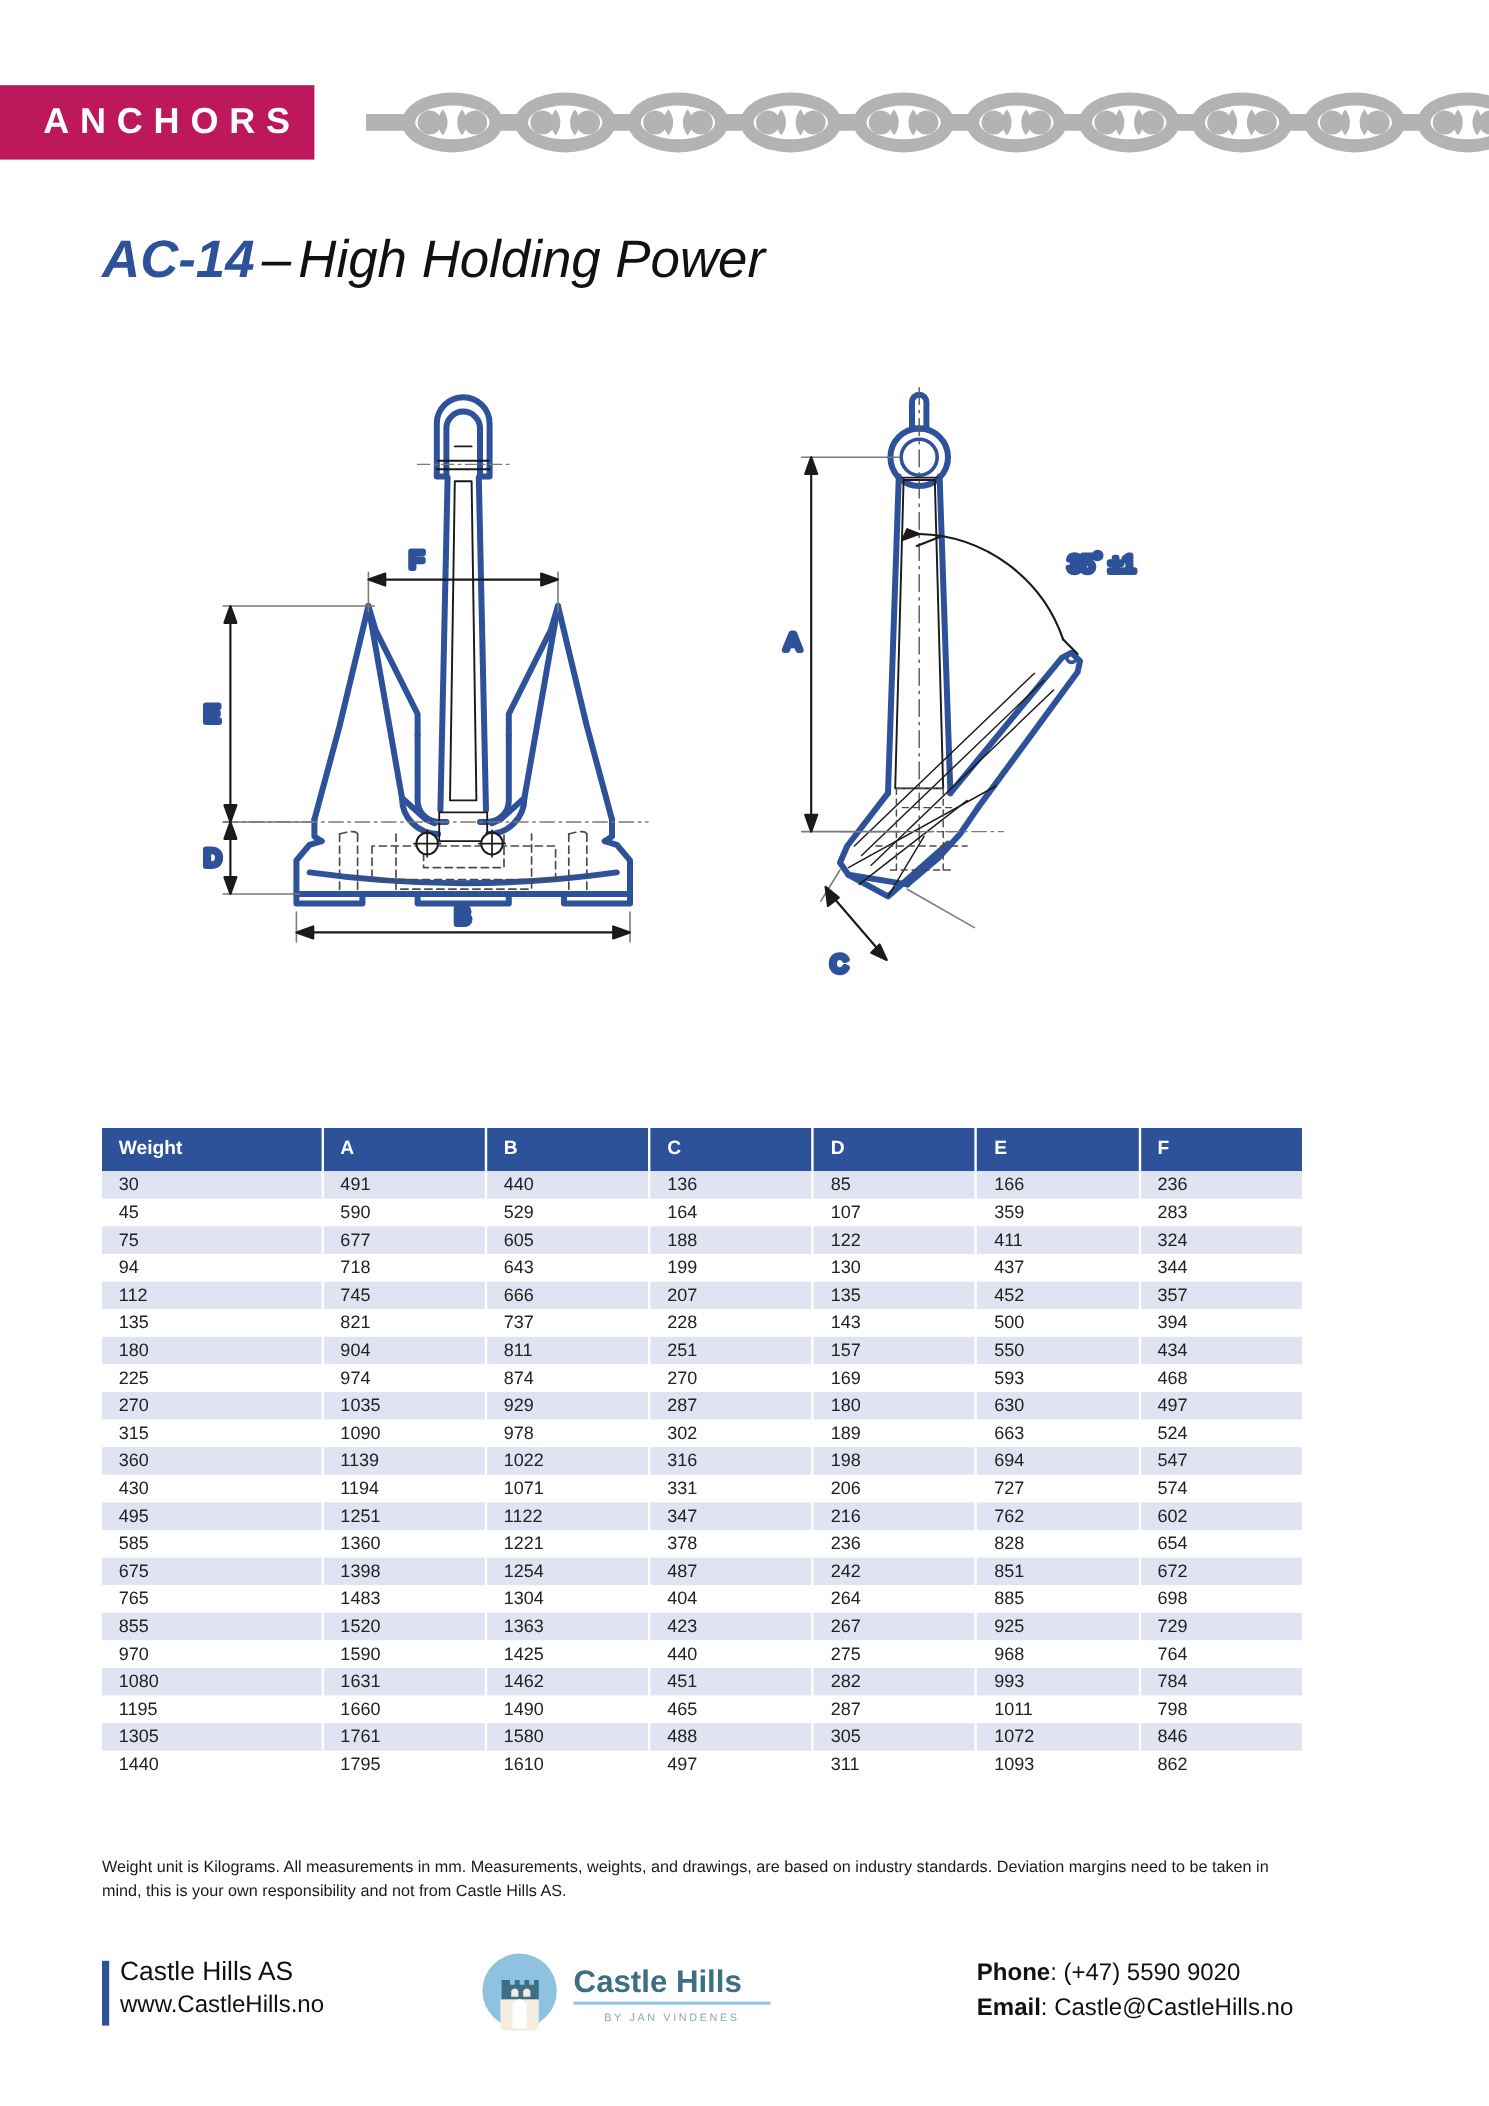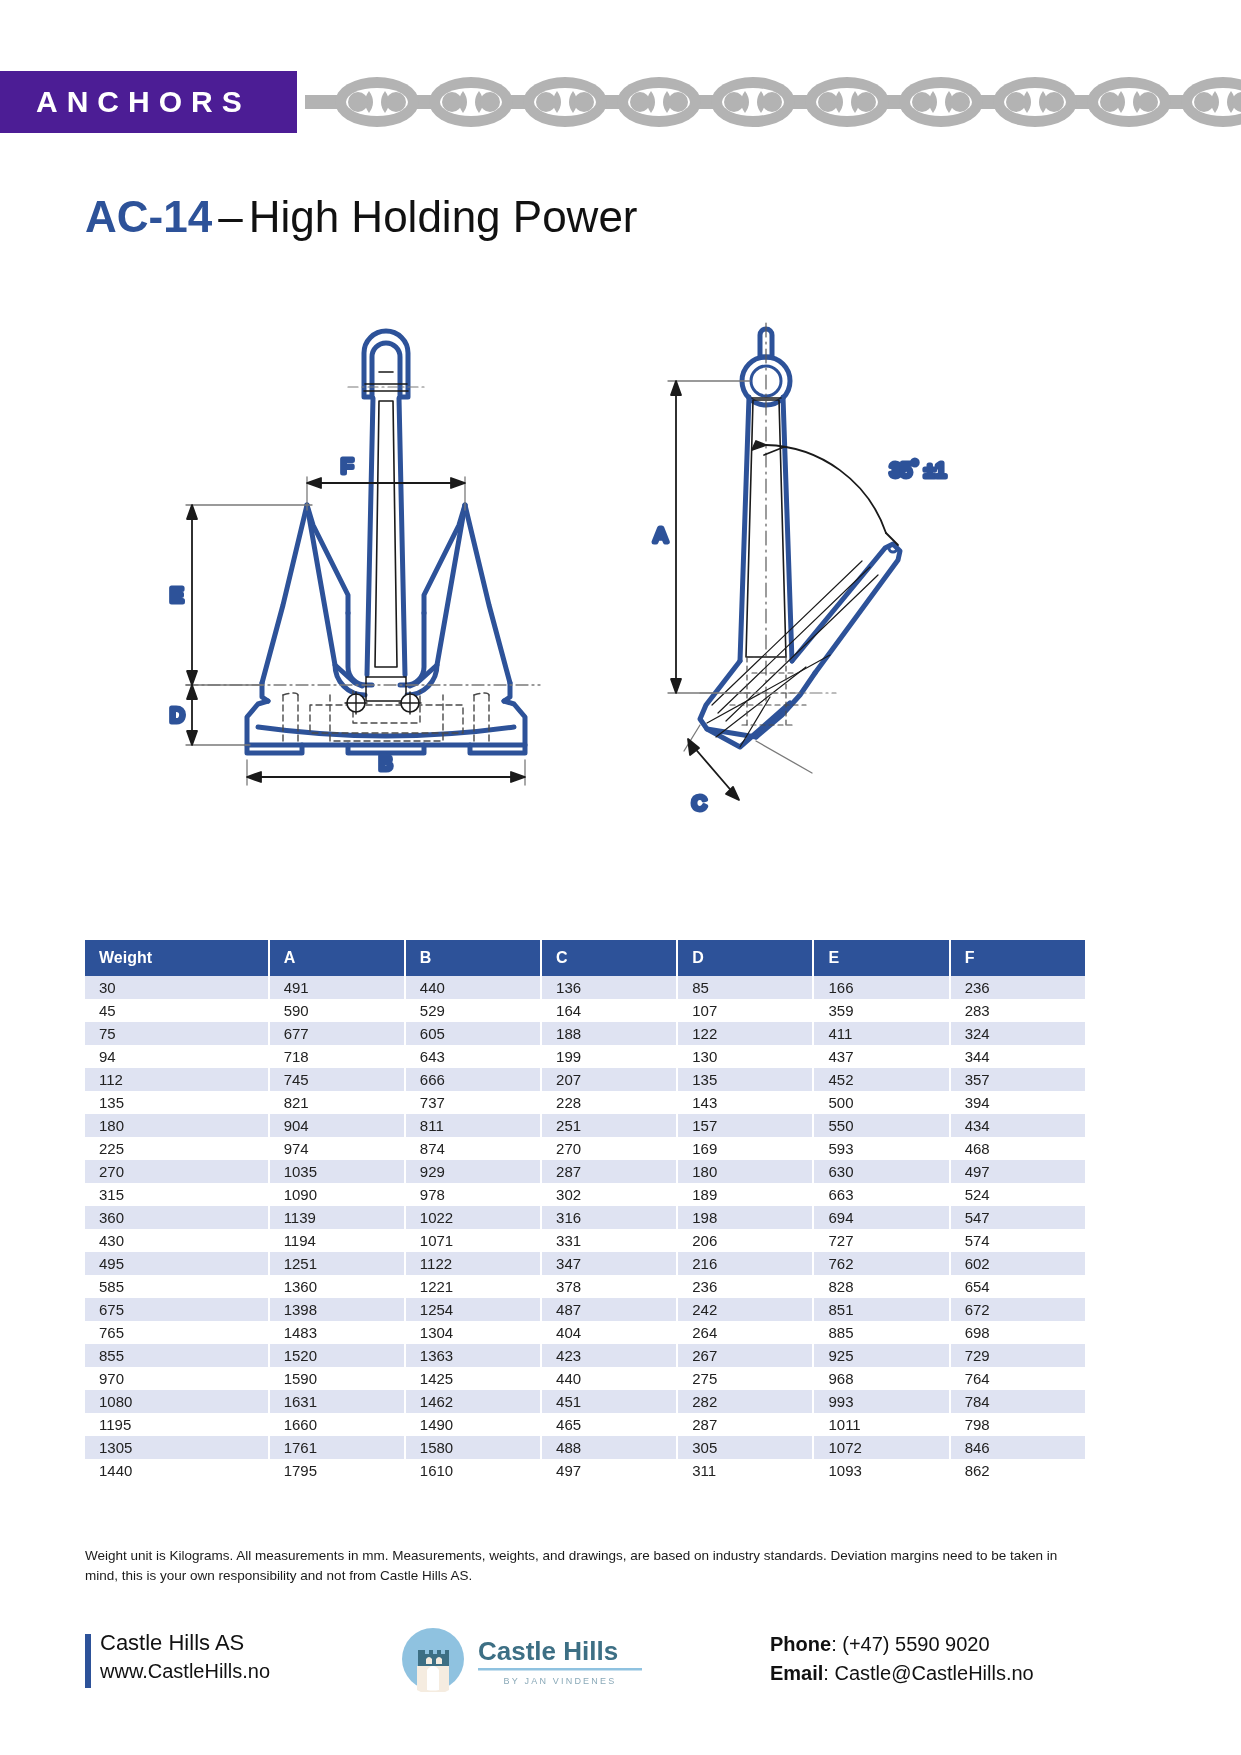--- a/index.html
+++ b/index.html
@@ -8,35 +8,36 @@
     background:#ffffff;
     font-family:"Liberation Sans", sans-serif;
     color:#1a1a1a;
     position:relative;
     overflow:hidden;
   }
 
   
   .header{position:absolute;left:0;top:71px;height:62px;width:100%;}
   .header-tag{
-    position:absolute;left:0;top:0;width:297px;height:62px;
-    background:#4c1d95;
+    position:absolute;left:0;top:0;width:262px;height:62px;
+    background:#be185d;
     display:flex;align-items:center;
   }
   .header-tag span{
     color:#ffffff;font-size:30px;font-weight:bold;letter-spacing:9px;
     padding-left:36px;font-family:"Liberation Sans", sans-serif;
   }
   .chain{position:absolute;left:305px;top:0;width:936px;height:62px;}
 
   
   .title{
     position:absolute;left:85px;top:192px;
     font-size:44px;font-weight:400;white-space:nowrap;
     font-family:"Liberation Sans", sans-serif;
+    font-style:italic;
   }
   .title .code{color:#2d5299;font-weight:bold;}
   .title .dash{color:#111;font-weight:300;padding:0 6px;}
   .title .rest{color:#111;font-weight:300;}
 
   
   .drawings{position:absolute;left:0;top:305px;width:1241px;height:510px;}
   .drawing-svg{display:block;}
   .dim-label{
     font-family:"Liberation Sans", sans-serif;
@@ -75,21 +76,21 @@
     font-size:13.5px;line-height:1.45;color:#1a1a1a;
   }
 
   
   .footer{position:absolute;left:0;top:1630px;width:1241px;height:90px;}
   .fbar{position:absolute;left:85px;top:4px;width:6px;height:54px;background:#2d5299;}
   .fname{position:absolute;left:100px;top:0px;font-size:22px;font-weight:normal;color:#111;}
   .fweb{position:absolute;left:100px;top:30px;font-size:20px;font-weight:300;color:#111;}
   .flogo{position:absolute;left:400px;top:-4px;width:250px;height:66px;}
   .fcontact{position:absolute;left:770px;top:0px;font-size:20px;line-height:1.45;color:#111;}
-  .fcontact b{font-weight:bold;}
+  .fcontact b{font-weight:bold;margin-left:44px;}
 </style>
 </head>
 <body>
 
 <div class="header">
   <div class="header-tag">
     <span>ANCHORS</span>
   </div>
   <svg class="chain" viewBox="0 0 936 62">
     <defs>

